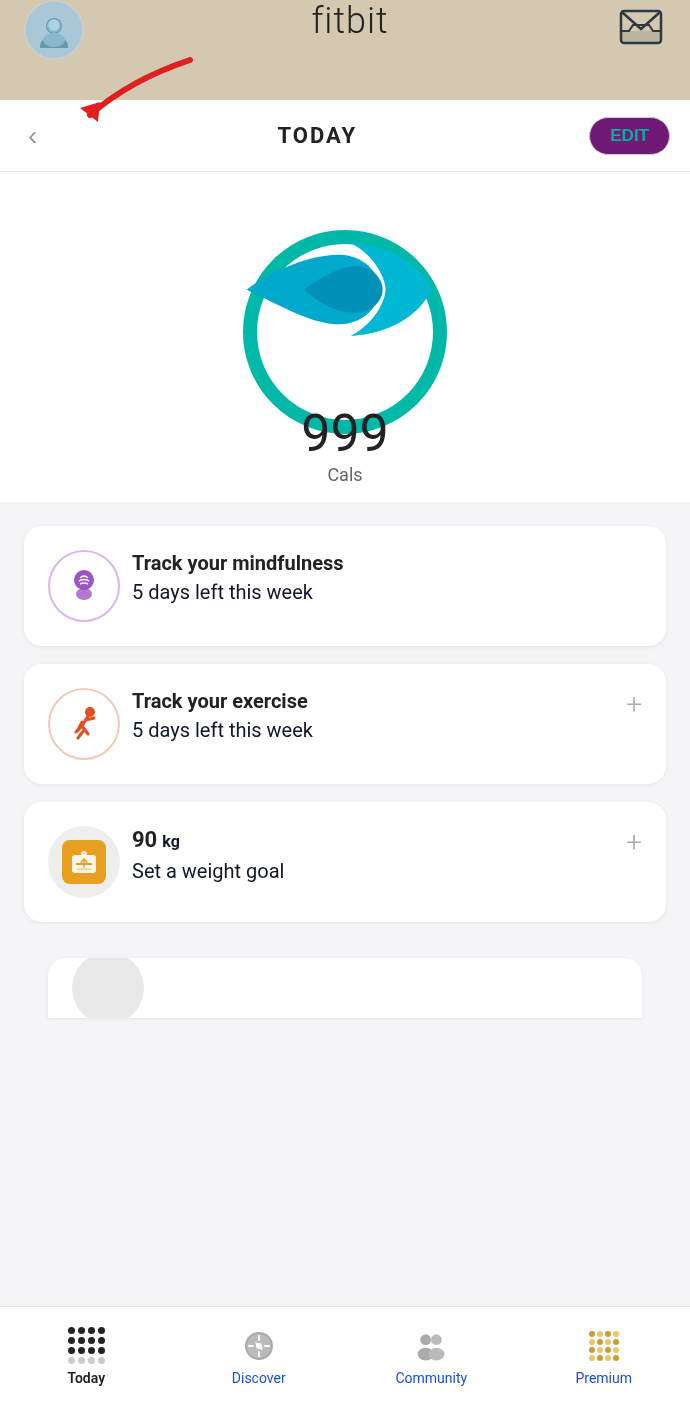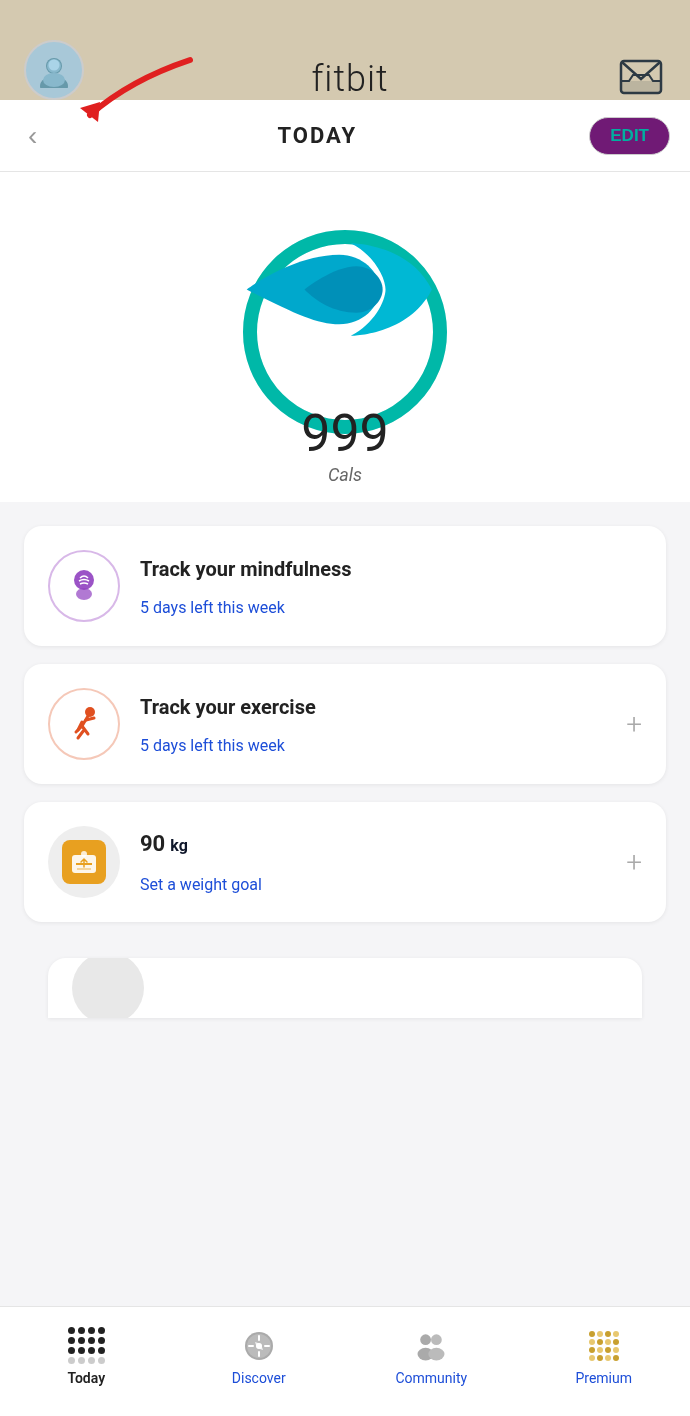--- a/index.html
+++ b/index.html
@@ -10,21 +10,21 @@
       background: #f2f2f7;
       overflow: hidden;
       position: relative;
     }
 
     
     .header {
       background: #d4c9b0;
       height: 100px;
       display: flex;
-      align-items: flex-end;
+      align-items: flex-start;
       justify-content: space-between;
       padding: 0 24px;
       position: relative;
     }
     .avatar {
       width: 60px;
       height: 60px;
       border-radius: 50%;
       background: #a8c8d8;
       display: flex;
@@ -131,60 +131,59 @@
     .cal-number {
       font-size: 52px;
       font-weight: 400;
       color: #222;
       line-height: 1;
     }
     .cal-label {
       font-size: 18px;
       color: #666;
       margin-top: 4px;
-      font-style: italic;
     }
 
     
     .cards-section {
       padding: 24px 24px 0 24px;
       display: flex;
       flex-direction: column;
       gap: 18px;
     }
     .card {
       background: #fff;
       border-radius: 18px;
       padding: 24px 24px;
       display: flex;
-      align-items: center;
-      gap: 20px;
+      align-items: flex-start;
+      gap: 12px;
       box-shadow: 0 1px 4px rgba(0,0,0,0.07);
       position: relative;
     }
     .card-icon-wrap {
       width: 72px;
       height: 72px;
       border-radius: 50%;
       display: flex;
       align-items: center;
       justify-content: center;
       flex-shrink: 0;
     }
     .card-text { flex: 1; }
     .card-title {
       font-size: 20px;
       font-weight: 700;
       color: #222;
       line-height: 1.3;
     }
     .card-subtitle {
-      font-size: 16px;
-      color: #1d4ed8;
-      margin-top: 16px;
+      font-size: 20px;
+      color: #0f172a;
+      margin-top: 4px;
     }
     .card-plus {
       font-size: 28px;
       color: #aaa;
       font-weight: 300;
       flex-shrink: 0;
     }
 
     
     .mindfulness-ring {

